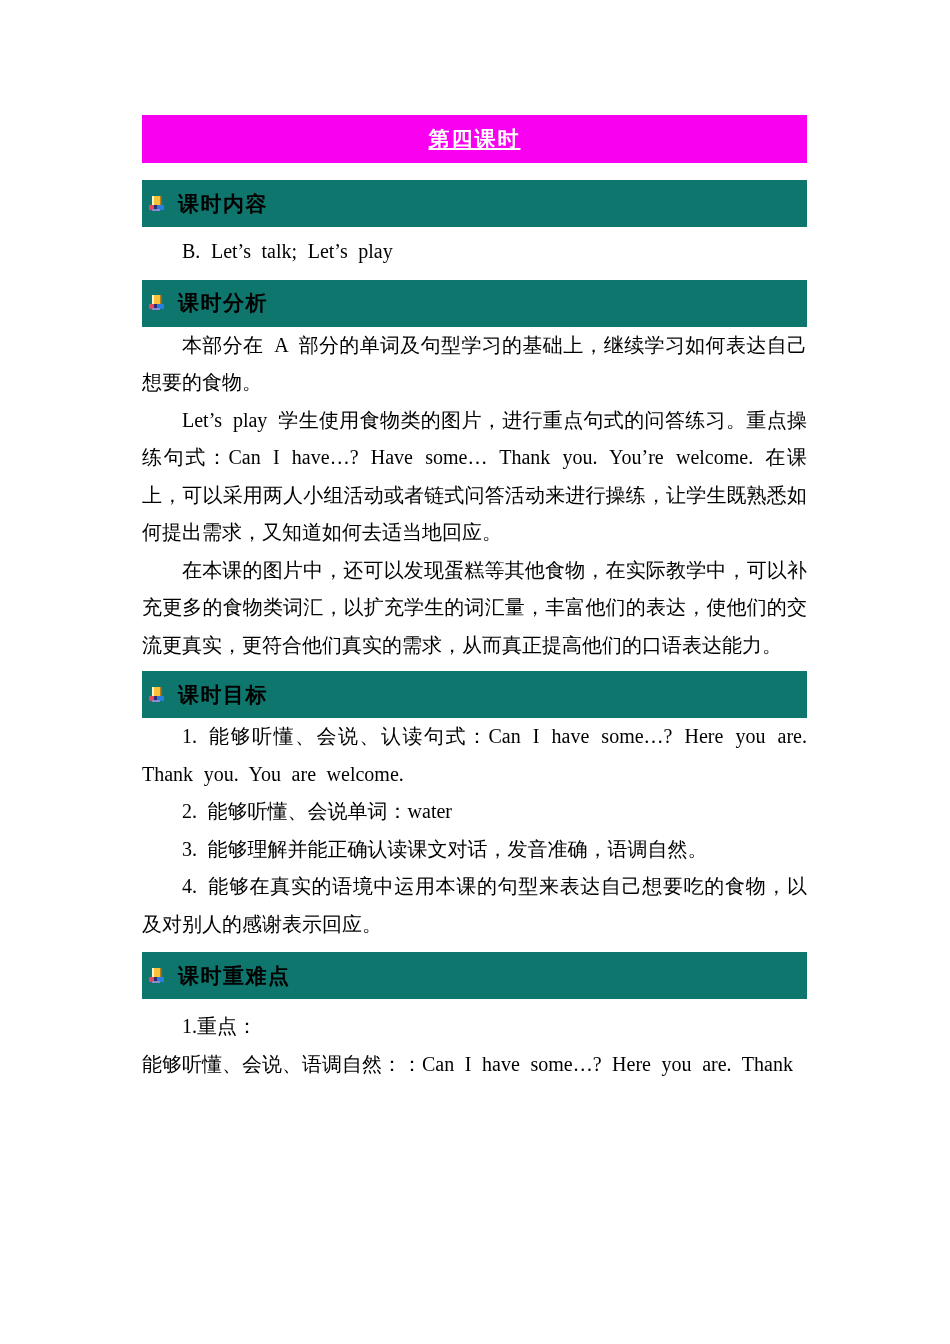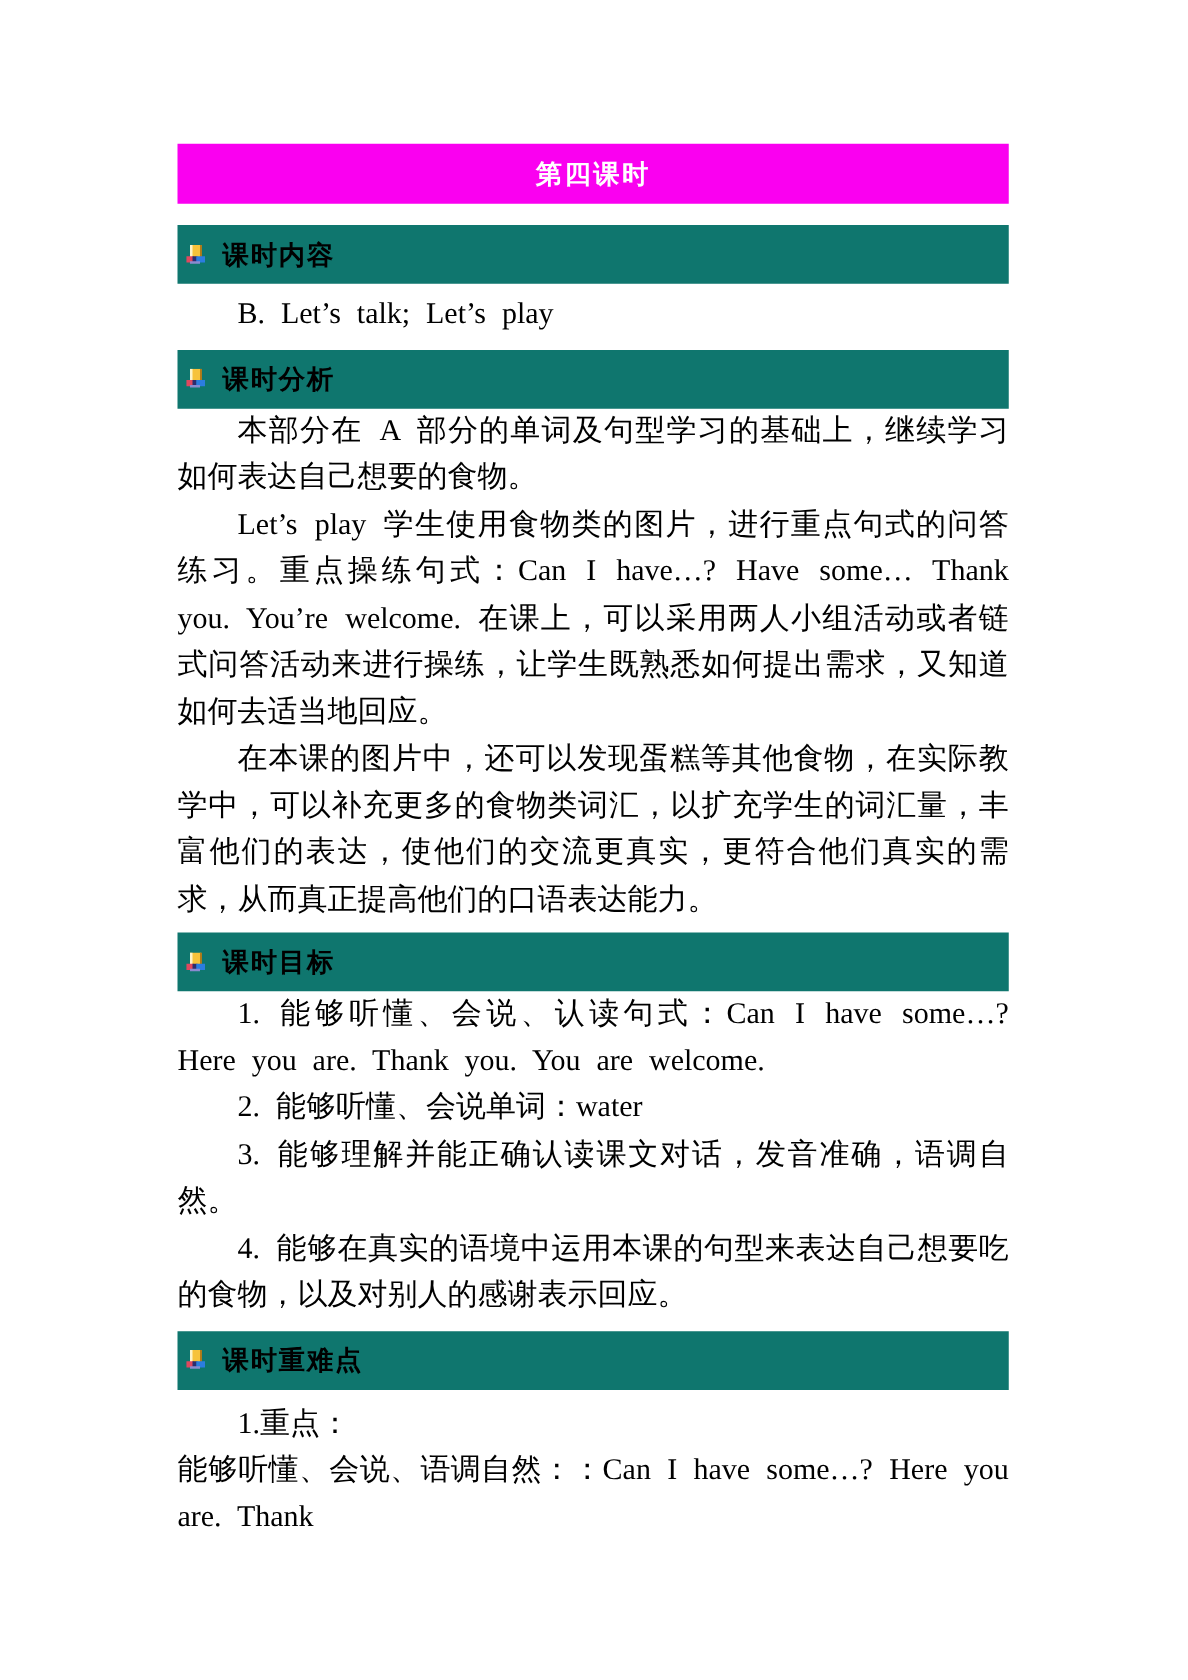--- a/index.html
+++ b/index.html
@@ -18,35 +18,36 @@
   .title-banner {
     height: 48px;
     background: #fa00f0;
     display: flex; align-items: center; justify-content: center;
     margin-bottom: 17px;
   }
   .title-banner .title-text {
     font-family: "Liberation Sans", "DejaVu Sans", sans-serif;
     font-weight: bold; font-size: 21px; color: #ffffff;
     letter-spacing: 2px;
+    text-decoration: underline;
   }
   .sec-head {
     height: 47px;
     background: #0f766e;
     display: flex; align-items: center;
     padding-left: 7px; gap: 14px;
   }
   .sec-head .head-text {
     font-family: "Liberation Sans", "DejaVu Sans", sans-serif;
     font-weight: bold; font-size: 21px; color: #000;
     letter-spacing: 1.5px;
   }
   .bullet-icon { width: 15px; height: 16px; flex: 0 0 auto; display: block; }
   .para {
-    font-size: 24px;
+    font-size: 20px;
     line-height: 37.5px;
     text-align: justify;
     word-spacing: 0.28em;
   }
   .indent { text-indent: 2em; }
   .content-line { margin: 6px 0 9px 0; }
   .analysis-block { margin-bottom: 7px; }
   .goals-block { margin-bottom: 9px; }
   .kp-first { margin-top: 9px; }
 </style>

